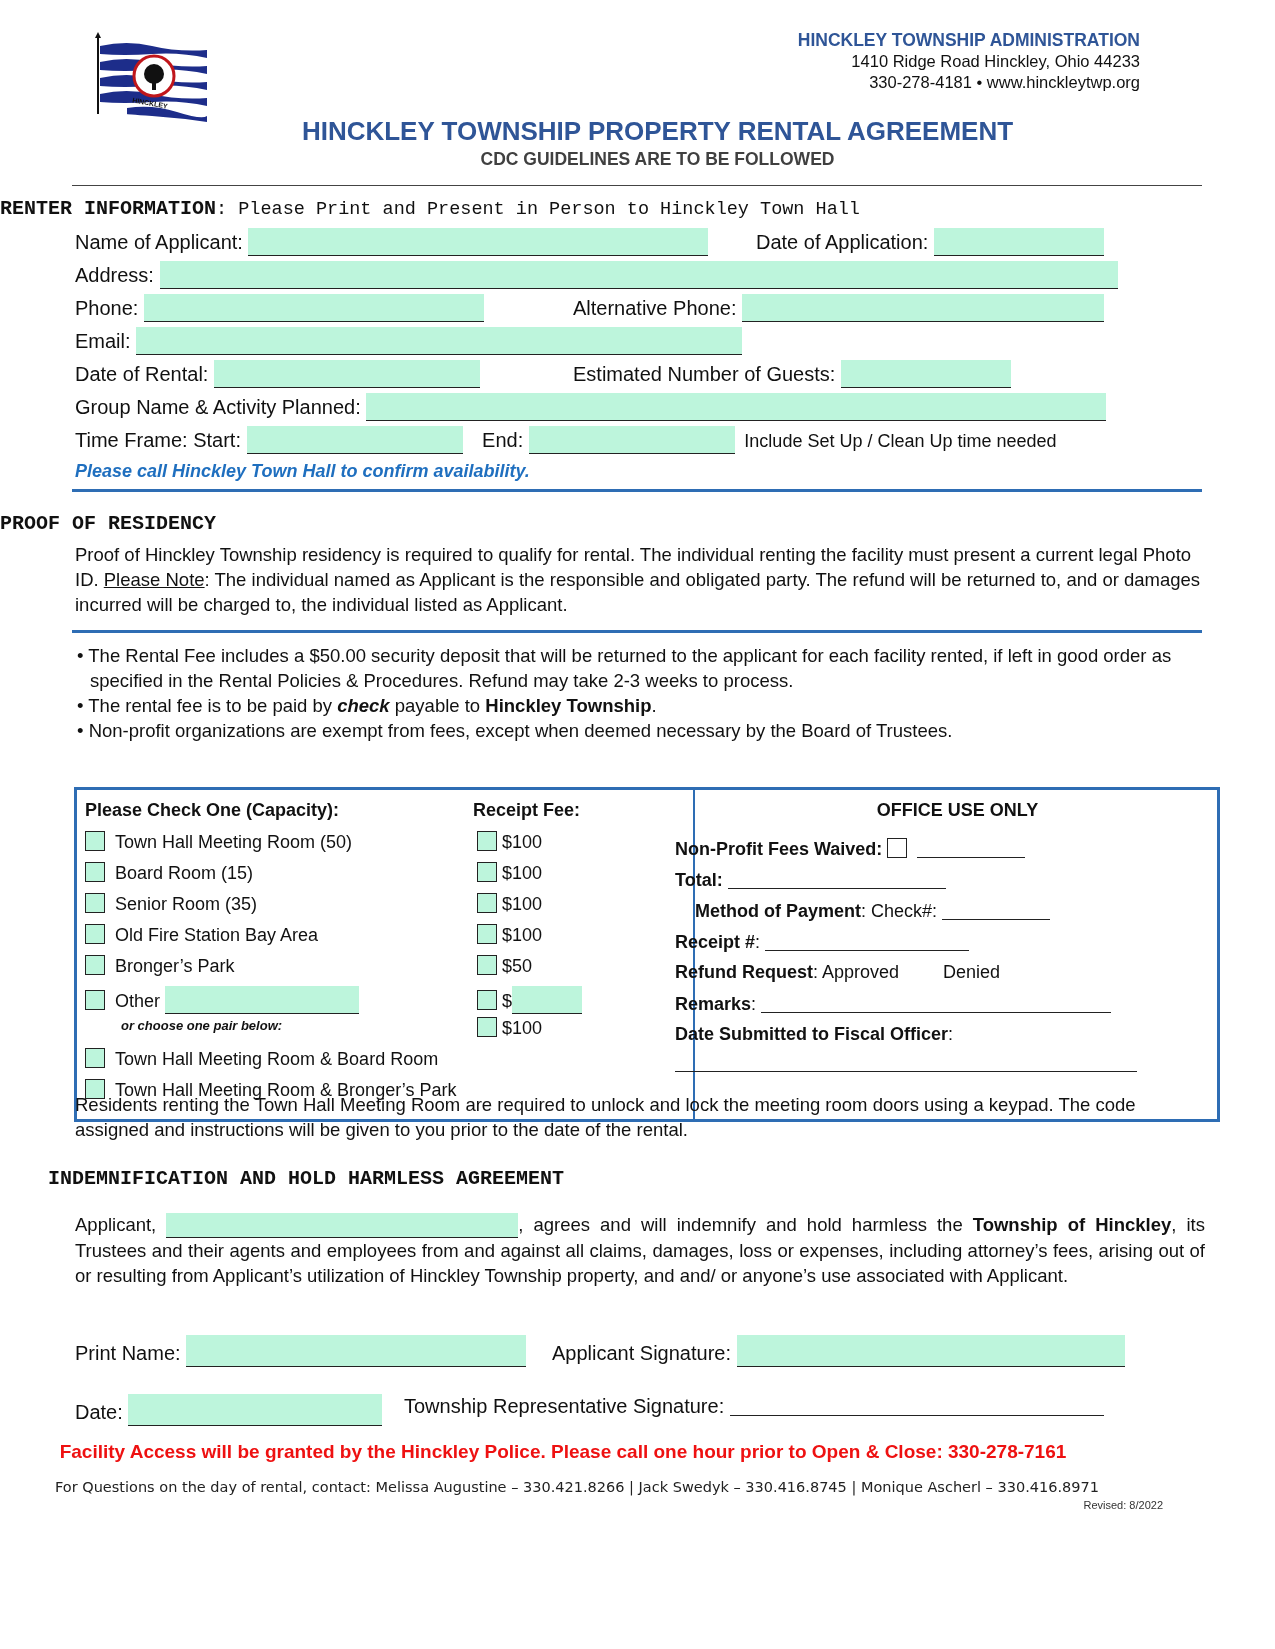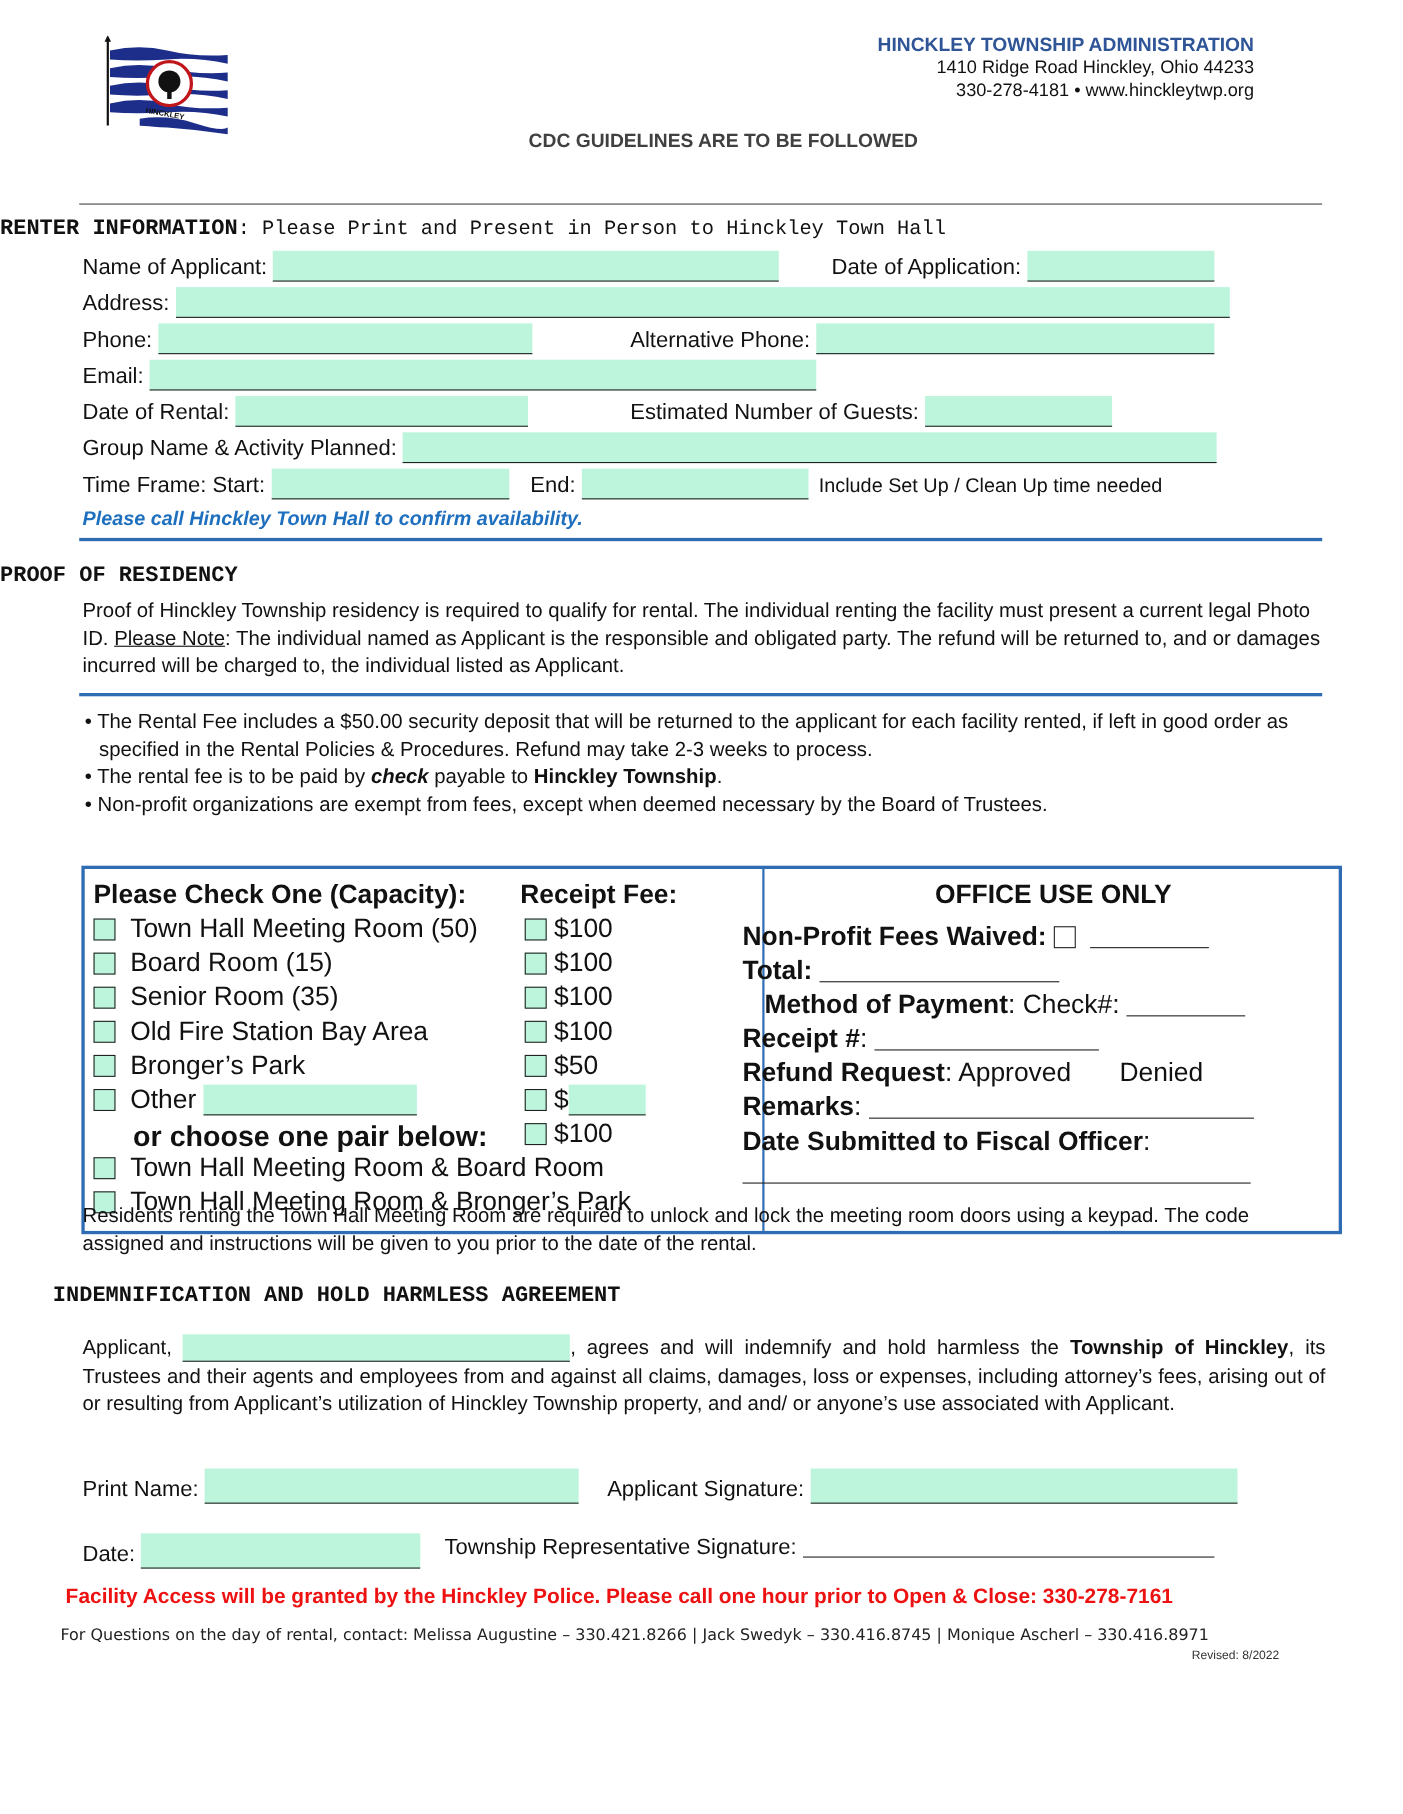--- a/index.html
+++ b/index.html
@@ -15,21 +15,21 @@
   .hr-blue { left: 72px; width: 1130px; height: 3px; background: #2e6db4; }
   .row { left: 75px; font-size: 20px; white-space: nowrap; }
   .field { display: inline-block; height: 28px; background: #bdf5dc; border-bottom: 1.5px solid #222; vertical-align: -7px; }
   .center-h { left: 0; width: 1037px; text-align: left; font-size: 20px; font-weight: bold; font-family: Liberation Mono, monospace; }
   .para { left: 75px; width: 1130px; font-size: 18.5px; line-height: 25px; }
   .blue-note { color: #1f6fbf; font-weight: bold; font-style: italic; font-size: 18px; }
   .box { left: 74px; top: 787px; width: 1146px; height: 335px; border: 3px solid #2e6db4; }
   .box .divider { position: absolute; left: 616px; top: 0; width: 2px; height: 100%; background: #2e6db4; }
   .cb { display: inline-block; width: 20px; height: 20px; background: #bdf5dc; border: 1.5px solid #222; vertical-align: -3px; }
   .cb.white { background: #fff; }
-  .optrow { position: absolute; font-size: 24px; white-space: nowrap; }
+  .optrow { position: absolute; font-size: 18px; white-space: nowrap; }
   .uline { display: inline-block; border-bottom: 1.5px solid #222; height: 20px; vertical-align: -3px; }
   .bold { font-weight: bold; }
   .red-strip { left: 0; width: 1126px; top: 1515px; text-align: center; color: #ee1111; font-weight: bold; font-size: 19px; }
   .contacts { left: 55px; top: 1550px; font-size: 14.5px; font-family: "DejaVu Sans", sans-serif; color: #222; }
   .revised { right: 112px; top: 1571px; font-size: 11px; color: #333; }
 </style>
 </head>
 <body>
 
 <div class="abs logo">
@@ -50,20 +50,21 @@
   </svg>
 </div>
 
 <div class="abs org">
   <div class="name">HINCKLEY TOWNSHIP ADMINISTRATION</div>
   <div>1410 Ridge Road  Hinckley, Ohio 44233</div>
   <div>330-278-4181 • www.hinckleytwp.org</div>
 </div>
 
 <div class="abs title">
+  <div class="t1">HINCKLEY TOWNSHIP PROPERTY RENTAL AGREEMENT</div>
   <div class="t2">CDC GUIDELINES ARE TO BE FOLLOWED</div>
 </div>
 
 <div class="abs hr-thin"></div>
 
 <div class="abs center-h" style="top:197px;">
   <span>RENTER INFORMATION</span><span style="font-weight:normal;font-size:18.5px;">: Please Print and Present in Person to Hinckley Town Hall</span>
 </div>
 
 <div class="abs row" style="top:228px;">
@@ -148,21 +149,21 @@
 
   <div class="optrow" style="left:8px; top:134px;"><span class="cb"></span>&nbsp;&nbsp;<span>Old Fire Station Bay Area</span></div>
   <div class="optrow" style="left:400px; top:134px;"><span class="cb"></span> <span>$100</span></div>
 
   <div class="optrow" style="left:8px; top:165px;"><span class="cb"></span>&nbsp;&nbsp;<span>Bronger’s Park</span></div>
   <div class="optrow" style="left:400px; top:165px;"><span class="cb"></span> <span>$50</span></div>
 
   <div class="optrow" style="left:8px; top:196px;"><span class="cb"></span>&nbsp;&nbsp;<span>Other</span> <span class="field" style="width:194px;"></span></div>
   <div class="optrow" style="left:400px; top:196px;"><span class="cb"></span> <span>$</span><span class="field" style="width:70px;"></span></div>
 
-  <div class="optrow bold" style="left:44px; top:228px; font-size:26px;">or choose one pair below:</div>
+  <div class="optrow bold" style="left:44px; top:228px; font-size:13px;font-style:italic;">or choose one pair below:</div>
   <div class="optrow" style="left:400px; top:227px;"><span class="cb"></span> <span>$100</span></div>
 
   <div class="optrow" style="left:8px; top:258px;"><span class="cb"></span>&nbsp;&nbsp;<span>Town Hall Meeting Room &amp; Board Room</span></div>
   <div class="optrow bold" style="left:618px; width:525px; text-align:center; top:10px;">OFFICE USE ONLY</div>
 
   <div class="optrow" style="left:8px; top:289px;"><span class="cb"></span>&nbsp;&nbsp;<span>Town Hall Meeting Room &amp; Bronger’s Park</span></div>
   <div class="optrow" style="left:598px; top:48px;"><b>Non-Profit Fees Waived:</b> <span class="cb white"></span>&nbsp; <span class="uline" style="width:108px;"></span></div>
   <div class="optrow" style="left:598px; top:79px;"><b>Total:</b> <span class="uline" style="width:218px;"></span></div>
   <div class="optrow" style="left:618px; top:110px;"><b>Method of Payment</b><span>: Check#:</span> <span class="uline" style="width:108px;"></span></div>
   <div class="optrow" style="left:598px; top:141px;"><b>Receipt #</b><span>:</span> <span class="uline" style="width:204px;"></span></div>

